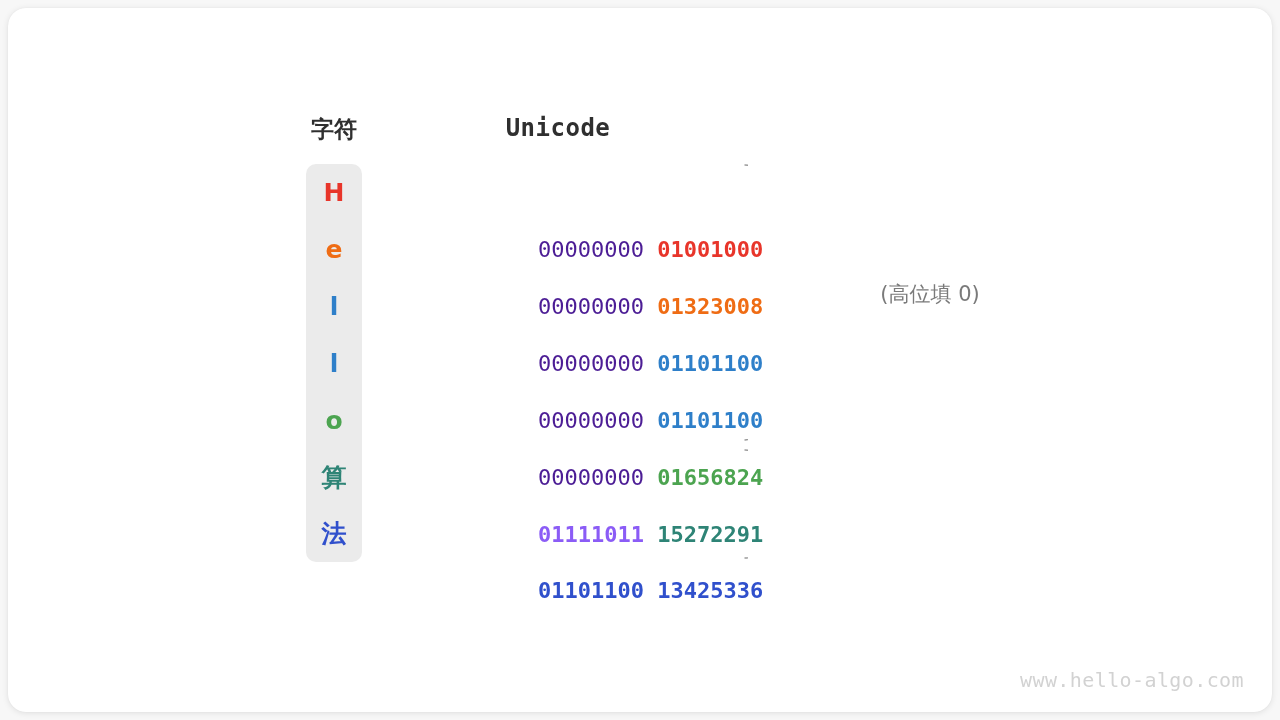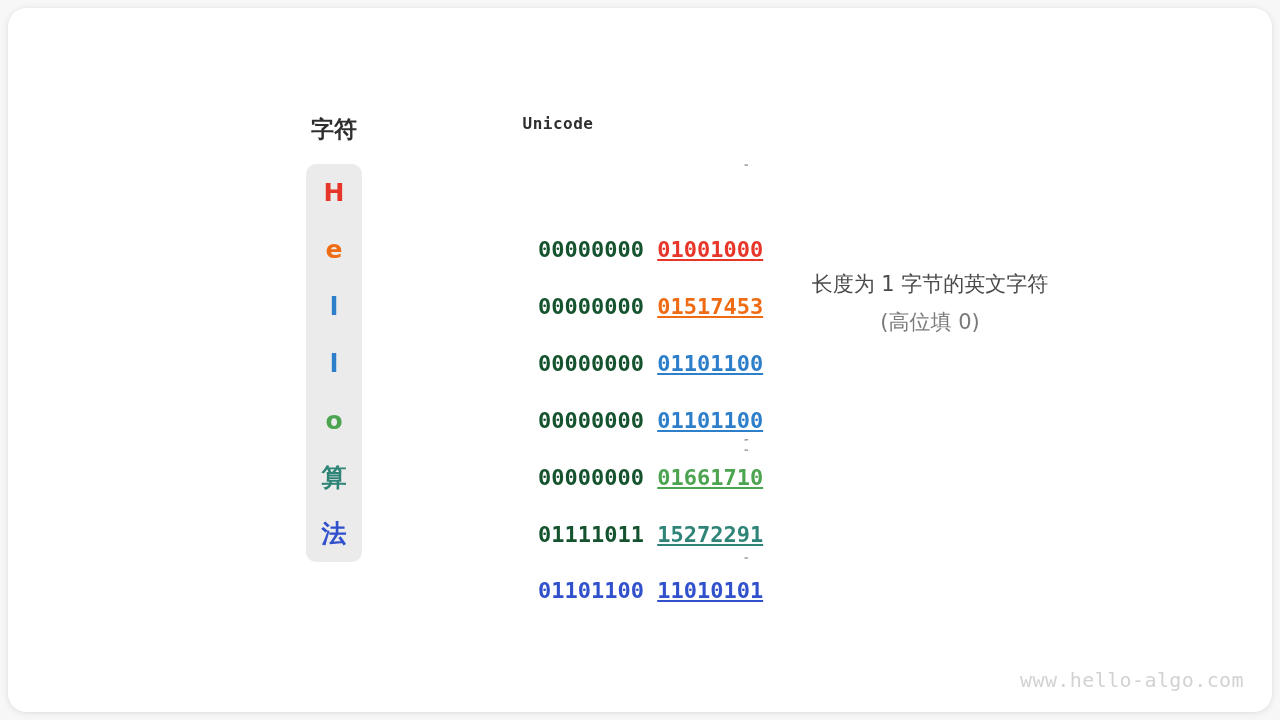--- a/index.html
+++ b/index.html
@@ -51,21 +51,21 @@
     left: 278px;
     top: 114px;
     width: 112px;
     font-size: 23px;
     font-family: "DejaVu Sans", "Liberation Sans", sans-serif;
   }
   .col-header.unicode {
     left: 432px;
     top: 114px;
     width: 252px;
-    font-size: 16px;
+    font-size: 24px;
     font-family: "DejaVu Sans Mono", "Liberation Mono", monospace;
     letter-spacing: 0.5px;
   }
 
   
   .char-pill {
     position: absolute;
     left: 306px;
     top: 164px;
     width: 56px;
@@ -100,22 +100,22 @@
     top: 0;
     height: 57px;
     line-height: 57px;
     width: 252px;
     font-family: "DejaVu Sans Mono", "Liberation Mono", monospace;
     font-size: 22px;
     white-space: pre;
     text-align: left;
   }
 
-  .bits .hi { color: #14532d; font-weight: bold; }
-  .bits .lo { font-weight: bold; text-decoration: underline; }
+  .bits .hi { color: #4c1d95; font-weight: normal; }
+  .bits .lo { font-weight: bold; }
   .bits .hi.colored { font-weight: bold; }
 
   
   .brace {
     position: absolute;
     overflow: visible;
   }
   .brace svg { display: block; }
 
   
@@ -178,73 +178,72 @@
     <div class="row" style="top:164px;">
       <div class="glyph" style="color:#e8352a">H</div>
       <div class="bits">
         <span class="hi">00000000</span><span> </span><span class="lo" style="color:#e8352a">01001000</span>
       </div>
     </div>
 
     <div class="row" style="top:221px;">
       <div class="glyph" style="color:#ef6c14">e</div>
       <div class="bits">
-        <span class="hi">00000000</span><span> </span><span class="lo" style="color:#ef6c14">01517453</span>
+        <span class="hi">00000000</span><span> </span><span class="lo" style="color:#ef6c14">01323008</span>
       </div>
     </div>
 
     <div class="row" style="top:278px;">
       <div class="glyph" style="color:#2e7fc9">l</div>
       <div class="bits">
         <span class="hi">00000000</span><span> </span><span class="lo" style="color:#2e7fc9">01101100</span>
       </div>
     </div>
 
     <div class="row" style="top:335px;">
       <div class="glyph" style="color:#2e7fc9">l</div>
       <div class="bits">
         <span class="hi">00000000</span><span> </span><span class="lo" style="color:#2e7fc9">01101100</span>
       </div>
     </div>
 
     <div class="row" style="top:392px;">
       <div class="glyph" style="color:#4ca450">o</div>
       <div class="bits">
-        <span class="hi">00000000</span><span> </span><span class="lo" style="color:#4ca450">01661710</span>
+        <span class="hi">00000000</span><span> </span><span class="lo" style="color:#4ca450">01656824</span>
       </div>
     </div>
 
     <div class="row" style="top:449px;">
       <div class="glyph" style="color:#2e8476">算</div>
       <div class="bits">
-        <span class="hi colored" style="color:#14532d">01111011</span><span> </span><span class="lo" style="color:#2e8476">15272291</span>
+        <span class="hi colored" style="color:#8b5cf6">01111011</span><span> </span><span class="lo" style="color:#2e8476">15272291</span>
       </div>
     </div>
 
     <div class="row" style="top:505px;">
       <div class="glyph" style="color:#3050cc">法</div>
       <div class="bits">
-        <span class="hi colored" style="color:#3050cc">01101100</span><span> </span><span class="lo" style="color:#3050cc">11010101</span>
+        <span class="hi colored" style="color:#3050cc">01101100</span><span> </span><span class="lo" style="color:#3050cc">13425336</span>
       </div>
     </div>
 
     <div class="brace" style="left:718px; top:160px;">
       <svg width="30" height="285" viewBox="0 0 30 285" fill="none">
         <path d="M13 5 C4 5 6 8 6 16 L6 128 C6 136 4 140 1 141 C4 142 6 146 6 154 L6 268 C6 276 4 279 13 280" stroke="#9a9a9a" stroke-width="1.4" fill="none" stroke-linecap="round" transform="translate(20,0) scale(-1,1) translate(-20,0)"></path>
       </svg>
     </div>
 
     <div class="brace" style="left:718px; top:446px;">
       <svg width="30" height="116" viewBox="0 0 30 116" fill="none">
         <path d="M13 4 C4 4 6 7 6 15 L6 46 C6 54 4 57 1 58 C4 59 6 62 6 70 L6 101 C6 109 4 112 13 112" stroke="#9a9a9a" stroke-width="1.4" fill="none" stroke-linecap="round" transform="translate(20,0) scale(-1,1) translate(-20,0)"></path>
       </svg>
     </div>
 
     <div class="note note-one">
-      <span class="line1">长度为 1 字节的英文字符</span>
       <span class="line2">(高位填 0)</span>
     </div>
 
 
     <div class="watermark">www.hello-algo.com</div>
 
   </div>
 </div>
 
 </body></html>

